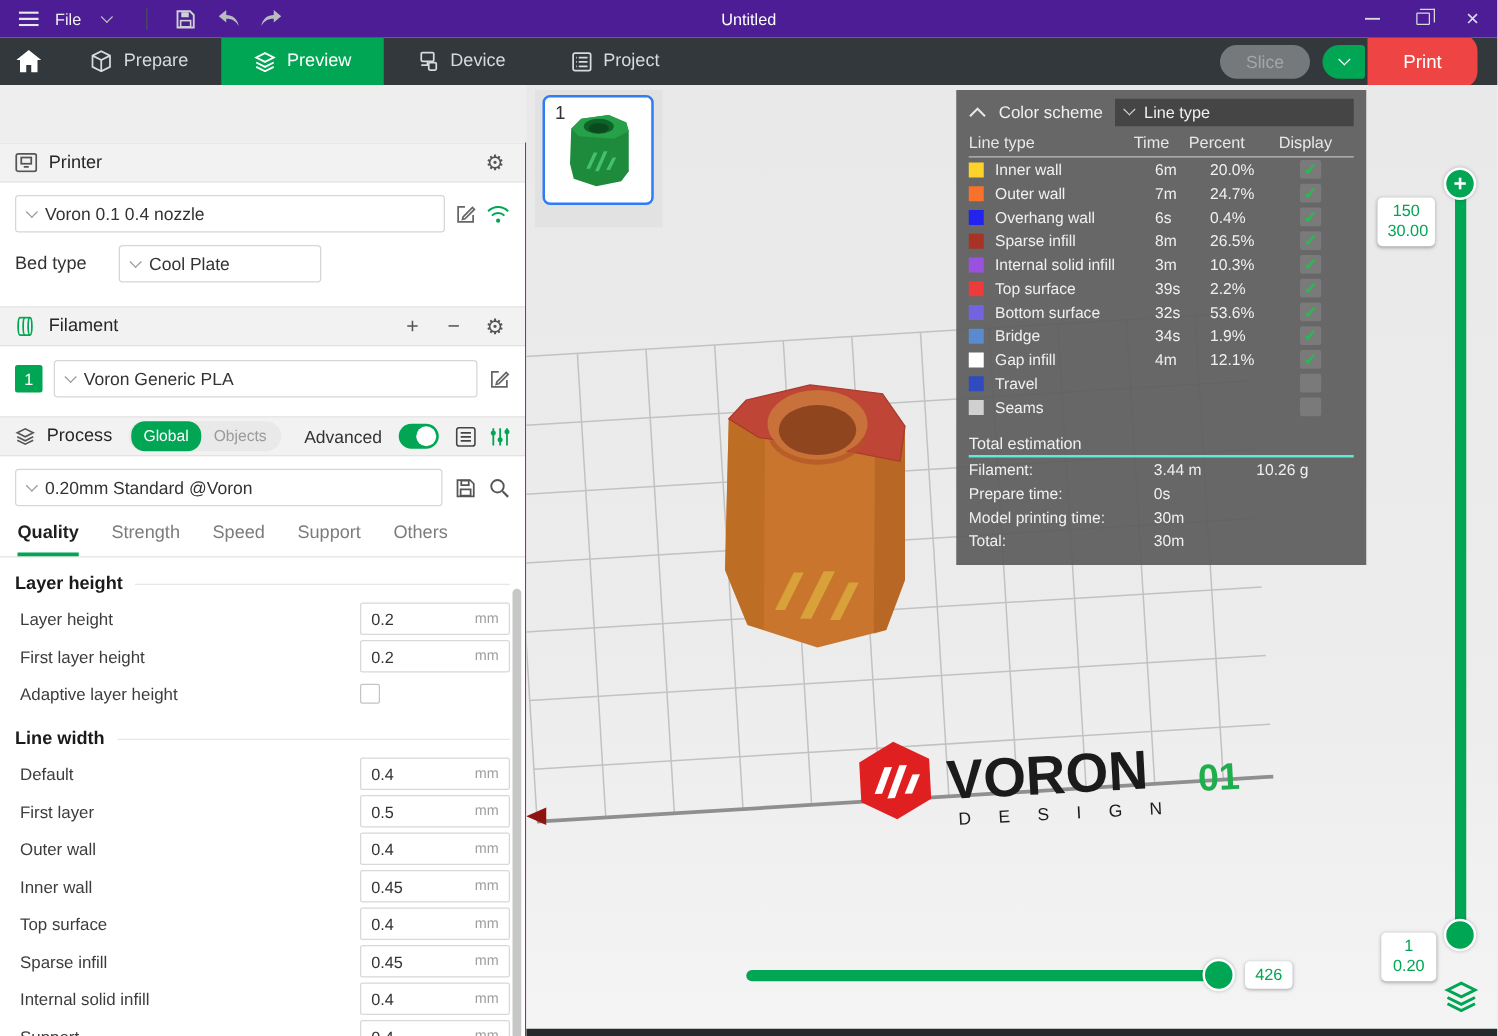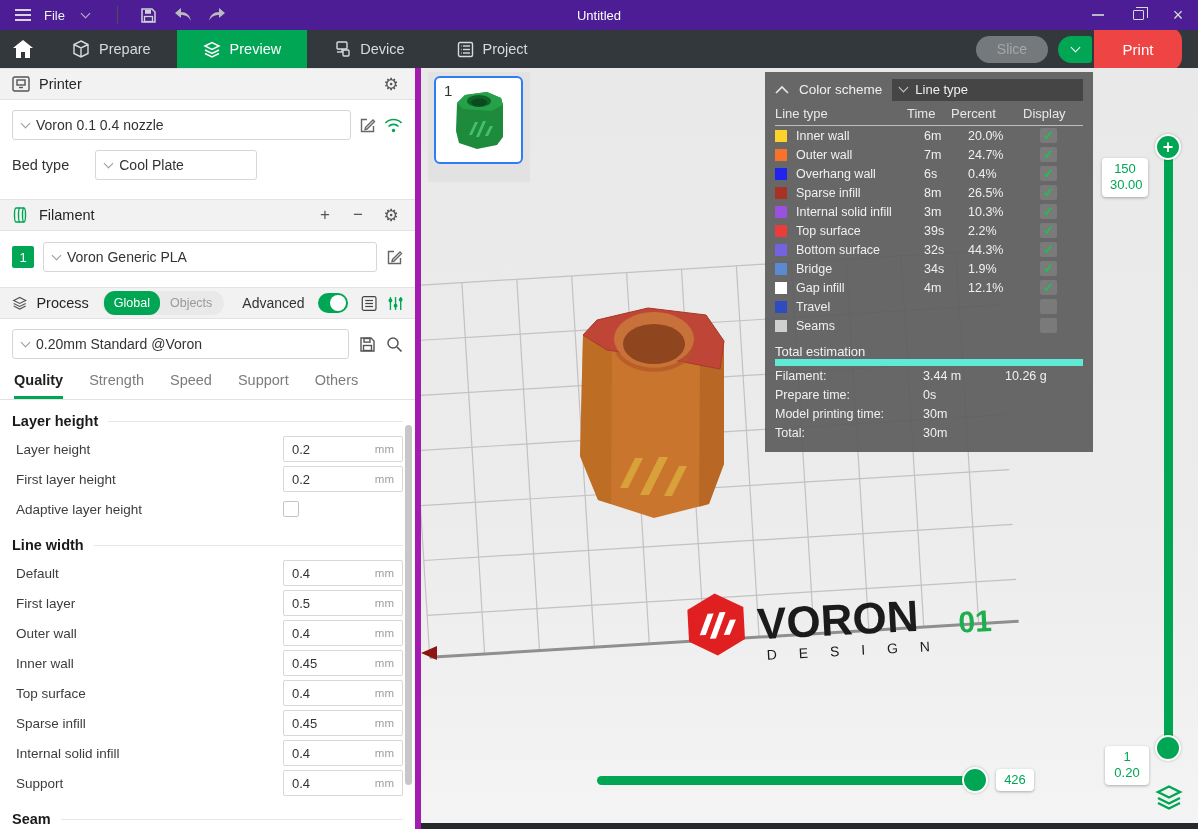--- a/index.html
+++ b/index.html
@@ -28,21 +28,21 @@
   .tab svg { flex:0 0 auto; }
   .tabbar-right { margin-left:auto; display:flex; align-items:center; gap:10px; padding-right:16px; }
   .slice-btn { min-width:72px; height:27px; border-radius:14px; background:#75797c; color:#a3a7a9; font-size:14px; display:flex; align-items:center; justify-content:center; cursor:default; }
   .print-split { display:flex; align-items:center; gap:2px; }
   .print-chev { width:34px; height:27px; border-radius:14px 3px 3px 14px; background:#00a653; display:flex; align-items:center; justify-content:center; cursor:pointer; }
   .print-chev .chev { border-color:#fff; }
   .print-btn { width:88px; height:44px; border-radius:3px 14px 14px 3px; background:#ef4444; color:#fff; font-size:15px; display:flex; align-items:center; justify-content:center; cursor:pointer; }
 
   
   .main { flex:1; display:flex; min-height:0; }
-  .left-panel { width:421px; background:#fff; border-right:6px solid #a21caf; position:relative; overflow:hidden; }
+  .left-panel { width:421px; background:#fff; border-right:1px solid #a21caf; position:relative; overflow:hidden;margin-top:46px; }
   .panel-header { height:32px; background:#f2f2f2; border-top:1px solid #e3e3e3; border-bottom:1px solid #e3e3e3; display:flex; align-items:center; gap:9px; padding:0 12px; }
   .panel-header .ph-title { font-size:14.5px; color:#262626; }
   .ph-spacer { flex:1; }
   .ph-btn { width:24px; height:24px; display:flex; align-items:center; justify-content:center; color:#555; cursor:pointer; font-size:17px; }
   .gear { font-size:17px; color:#555; }
 
   .combo { height:30px; border:1px solid #d6d6d6; border-radius:3px; background:#fff; display:flex; align-items:center; gap:7px; padding:0 9px; font-size:14px; color:#333; cursor:pointer; }
   .combo .chev { border-color:#9a9a9a; }
 
   .printer-row { display:flex; align-items:center; gap:8px; padding:10px 12px 4px 12px; }
@@ -96,21 +96,21 @@
   .leg-dd .chev { border-color:#ccc; }
   .leg-cols { display:flex; height:24px; align-items:center; font-size:13px; color:#e8e8e8; border-bottom:1px solid #bdbdbd; }
   .leg-row { display:flex; align-items:center; height:19px; font-size:12.5px; }
   .chip { width:12px; height:12px; margin-right:9px; flex:0 0 12px; }
   .c-label { flex:1; }
   .c-time { width:44px; }
   .c-pct { flex:0 0 72px; }
   .c-disp { width:17px; height:15px; background:#7a7a7a; border-radius:2px; display:flex; align-items:center; justify-content:center; font-size:13px; color:#1fc14e; font-weight:bold; cursor:pointer; margin-right:26px; }
   .c-disp.off { color:transparent; }
   .col-l { flex:1; } .col-t { width:44px; } .col-p { flex:0 0 72px; } .col-d { width:60px; }
-  .leg-total-title { font-size:13px; margin-top:9px; height:22px; display:flex; align-items:center; border-bottom:7px solid #5eead4; }
+  .leg-total-title { font-size:13px; margin-top:9px; height:22px; display:flex; align-items:center; border-bottom:2px solid #5eead4; }
   .tot-row { display:flex; height:19px; align-items:center; font-size:12.5px; }
   .tot-row .tl { width:148px; } .tot-row .tv { width:82px; } .tot-row .tv2 { flex:1; }
 
   
   .vtrack { position:absolute; left:743px; top:79px; width:9px; height:601px; background:#00a653; border-radius:4px; }
   .vhandle { position:absolute; width:26px; height:26px; border-radius:50%; background:#00a653; border:2px solid #fff; box-shadow:0 0 3px rgba(0,0,0,.25); left:734px; }
   .vhandle.top { top:66px; }
   .vhandle.bottom { top:667px; }
   .vhandle .plus { position:absolute; inset:0; display:flex; align-items:center; justify-content:center; color:#fff; font-size:18px; font-weight:bold; line-height:1; }
   .tooltip { position:absolute; background:#fff; border-radius:4px; box-shadow:0 1px 3px rgba(0,0,0,.3); color:#00a653; font-size:13px; text-align:center; padding:3px 8px; line-height:1.25; }
@@ -623,21 +623,21 @@
     <span class="c-label">Top surface</span>
     <span class="c-time">39s</span>
     <span class="c-pct">2.2%</span>
     <span class="c-disp">✓</span>
   </div>
 
   <div class="leg-row">
     <span class="chip" style="background: rgb(115, 99, 224);"></span>
     <span class="c-label">Bottom surface</span>
     <span class="c-time">32s</span>
-    <span class="c-pct">44.3%</span>
+    <span class="c-pct">53.6%</span>
     <span class="c-disp">✓</span>
   </div>
 
   <div class="leg-row">
     <span class="chip" style="background: rgb(90, 139, 208);"></span>
     <span class="c-label">Bridge</span>
     <span class="c-time">34s</span>
     <span class="c-pct">1.9%</span>
     <span class="c-disp">✓</span>
   </div>

